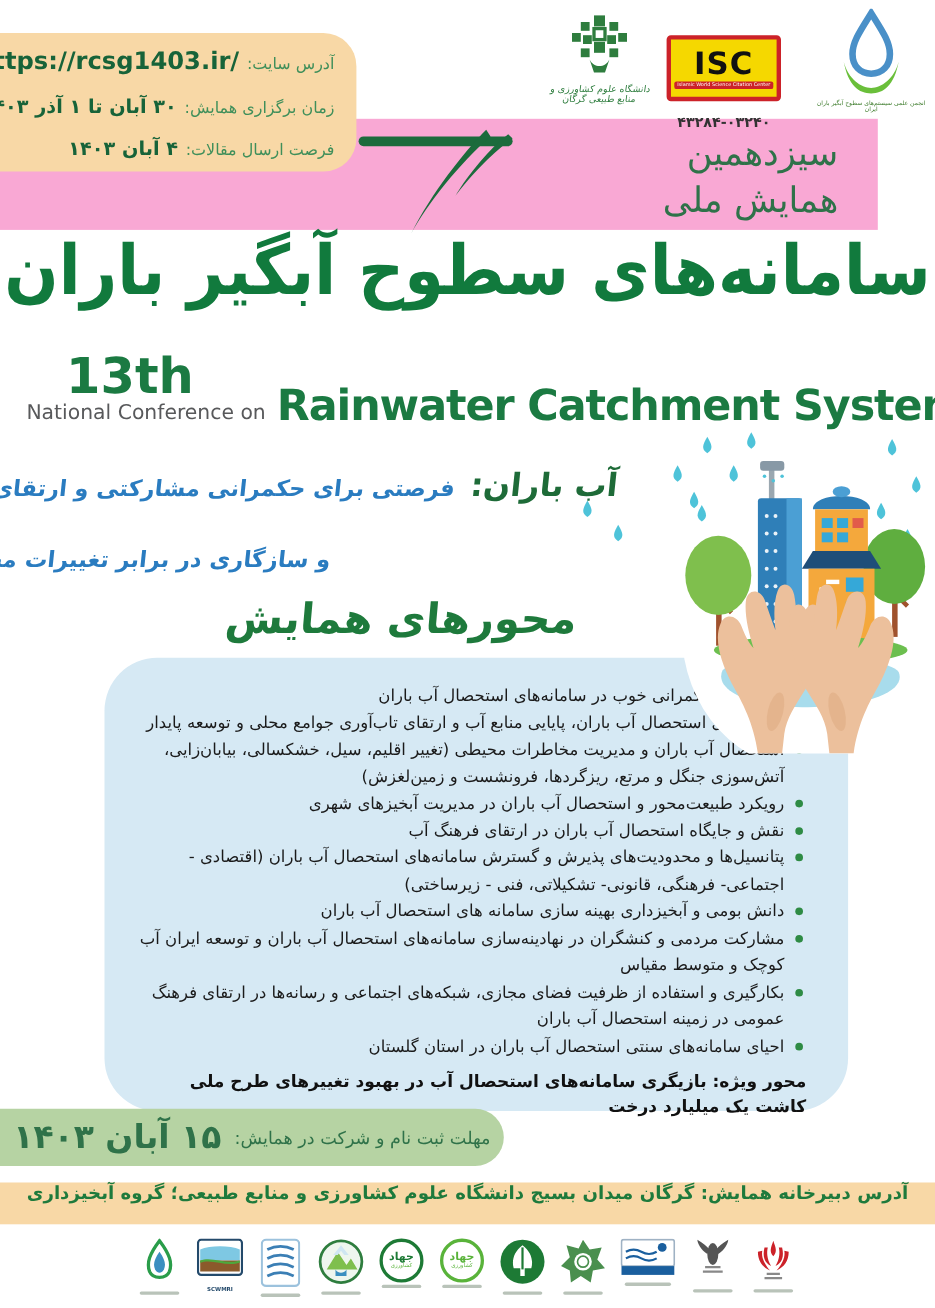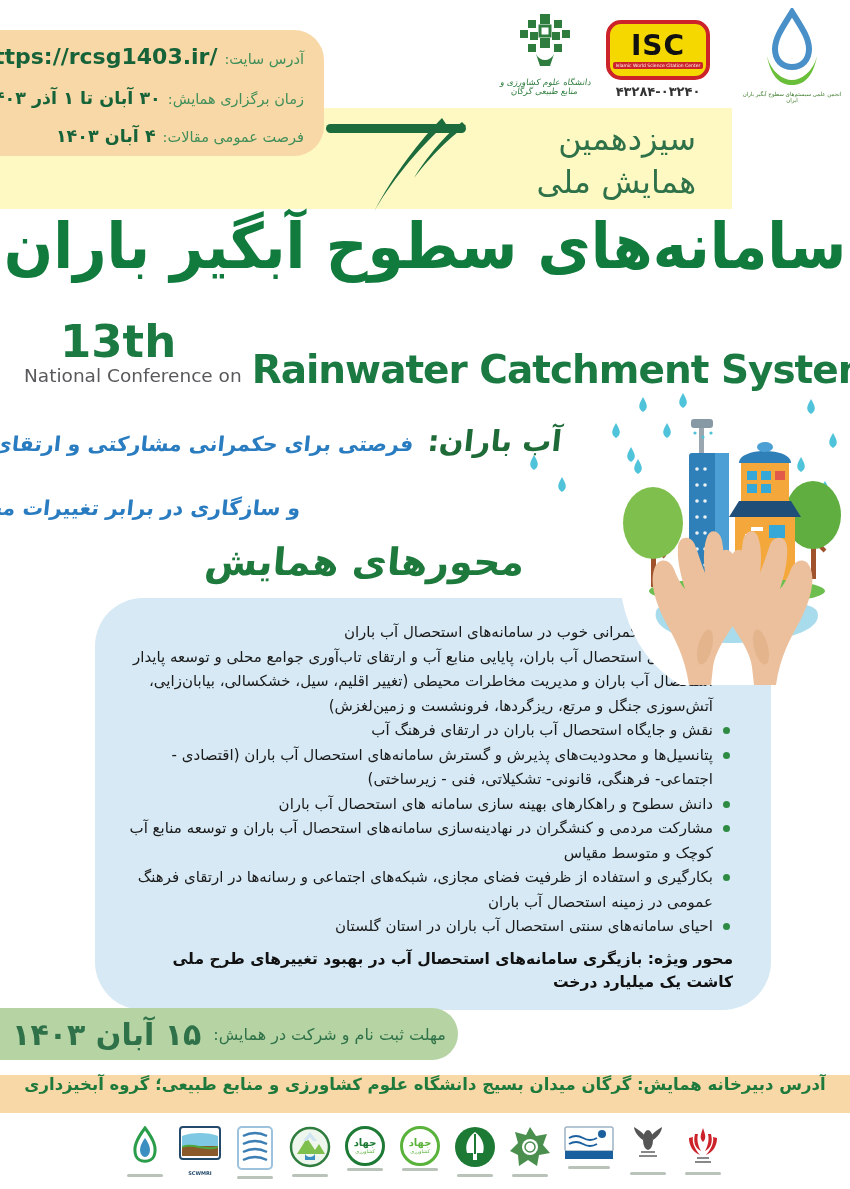--- a/index.html
+++ b/index.html
@@ -19,32 +19,32 @@
   }
   .info-row { display:flex; align-items:baseline; gap:7px; white-space:nowrap; }
   .info-label { color:#3f8f5a; font-size:14.5px; }
   .info-value { color:#176339; font-weight:bold; font-size:17.5px; }
   .info-url { color:#176339; font-weight:bold; font-size:22px; direction:ltr; unicode-bidi:bidi-override; }
 
   
   .uni-logo { position:absolute; left:497px; top:12px; width:96px; height:92px; text-align:center; z-index:6; }
   .uni-caption { font-size:8.5px; color:#2e7d3e; transform:skewX(-8deg); margin-top:2px; line-height:1.1; }
   .isc-logo { position:absolute; left:604px; top:20px; width:108px; text-align:center; z-index:6; }
-  .isc-box { width:104px; height:60px; margin:0 auto; background:#f5d800; border:4px solid #cc2229; border-radius:15px;
+  .isc-box { width:104px; height:60px; margin:12px auto; background:#f5d800; border:4px solid #cc2229; border-radius:4px;
              display:flex; flex-direction:column; justify-content:center; align-items:center; }
   .isc-text { font-weight:bold; font-size:28px; color:#111; line-height:1; letter-spacing:1px; }
   .isc-strip { background:#cc2229; color:#fff; font-size:4.5px; padding:1px 3px; margin-top:2px; border-radius:2px; white-space:nowrap; }
   .isc-code { margin-top:4px; font-size:13px; font-weight:bold; color:#333; direction:ltr; }
   .assoc-logo { position:absolute; left:742px; top:8px; width:100px; text-align:center; z-index:6; }
   .assoc-caption { font-size:5.5px; color:#3f7d2e; margin-top:1px; }
 
   
   .title-banner {
-    position:absolute; left:0; top:108px; width:732px; height:101px;
-    background:#fef9c3; z-index:1;
+    position:absolute; left:0; top:108px; width:798px; height:101px;
+    background:#f9a8d4; z-index:1;
   }
   .banner-text {
     position:absolute; right:36px; top:10px; text-align:right; direction:rtl;
     color:#2f7249; font-size:32px; line-height:1.35; font-weight:500;
   }
   .flourish { position:absolute; left:322px; top:116px; z-index:2; }
 
   
   .title-fa {
     position:absolute; left:0; top:212px; width:850px; text-align:center;
@@ -148,21 +148,21 @@
   <div class="info-box">
     <div class="info-row">
       <span class="info-label">آدرس سایت:</span>
       <span class="info-url">https://rcsg1403.ir/</span>
     </div>
     <div class="info-row">
       <span class="info-label">زمان برگزاری همایش:</span>
       <span class="info-value">۳۰ آبان تا ۱ آذر ۱۴۰۳</span>
     </div>
     <div class="info-row">
-      <span class="info-label">فرصت عمومی مقالات:</span>
+      <span class="info-label">فرصت ارسال مقالات:</span>
       <span class="info-value">۴ آبان ۱۴۰۳</span>
     </div>
   </div>
 
   <div class="uni-logo">
     <svg width="62" height="60" viewBox="0 0 62 60">
       <g fill="#2e7d3e">
         <rect x="26" y="2" width="10" height="10"></rect>
           <rect x="14" y="8" width="8" height="8"></rect>
           <rect x="40" y="8" width="8" height="8"></rect>
@@ -317,24 +317,25 @@
       <ellipse cx="90" cy="262" rx="7" ry="18" transform="rotate(14 90 262)"></ellipse>
       <ellipse cx="146" cy="262" rx="7" ry="18" transform="rotate(-14 146 262)"></ellipse>
     </g>
   </svg>
 
   <div class="topics-box">
     <ul class="topics-list">
       <li>مؤلفه‌های حکمرانی خوب در سامانه‌های استحصال آب باران</li>
       <li>سامانه‌های استحصال آب باران، پایایی منابع آب و ارتقای تاب‌آوری جوامع محلی و توسعه پایدار</li>
       <li>استحصال آب باران و مدیریت مخاطرات محیطی (تغییر اقلیم، سیل، خشکسالی، بیابان‌زایی، آتش‌سوزی جنگل و مرتع، ریزگردها، فرونشست و زمین‌لغزش)</li>
+      <li>رویکرد طبیعت‌محور و استحصال آب باران در مدیریت آبخیزهای شهری</li>
       <li>نقش و جایگاه استحصال آب باران در ارتقای فرهنگ آب</li>
       <li>پتانسیل‌ها و محدودیت‌های پذیرش و گسترش سامانه‌های استحصال آب باران (اقتصادی - اجتماعی- فرهنگی، قانونی- تشکیلاتی، فنی - زیرساختی)</li>
-      <li>دانش سطوح و راهکارهای بهینه سازی سامانه های استحصال آب باران</li>
-      <li>مشارکت مردمی و کنشگران در نهادینه‌سازی سامانه‌های استحصال آب باران و توسعه منابع آب کوچک و متوسط مقیاس</li>
+      <li>دانش بومی و آبخیزداری بهینه سازی سامانه های استحصال آب باران</li>
+      <li>مشارکت مردمی و کنشگران در نهادینه‌سازی سامانه‌های استحصال آب باران و توسعه ایران آب کوچک و متوسط مقیاس</li>
       <li>بکارگیری و استفاده از ظرفیت فضای مجازی، شبکه‌های اجتماعی و رسانه‌ها در ارتقای فرهنگ عمومی در زمینه استحصال آب باران</li>
       <li>احیای سامانه‌های سنتی استحصال آب باران در استان گلستان</li>
     </ul>
     <div class="special-topic">محور ویژه: بازیگری سامانه‌های استحصال آب در بهبود تغییر‌های طرح ملی کاشت یک میلیارد درخت</div>
   </div>
 
   <div class="deadline-banner">
     <span class="deadline-label">مهلت ثبت نام و شرکت در همایش:</span>
     <span class="deadline-value">۱۵ آبان ۱۴۰۳</span>
   </div>

